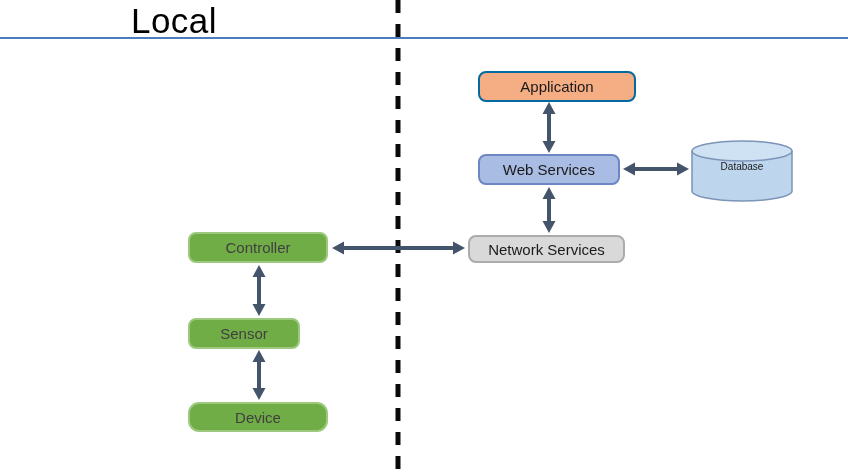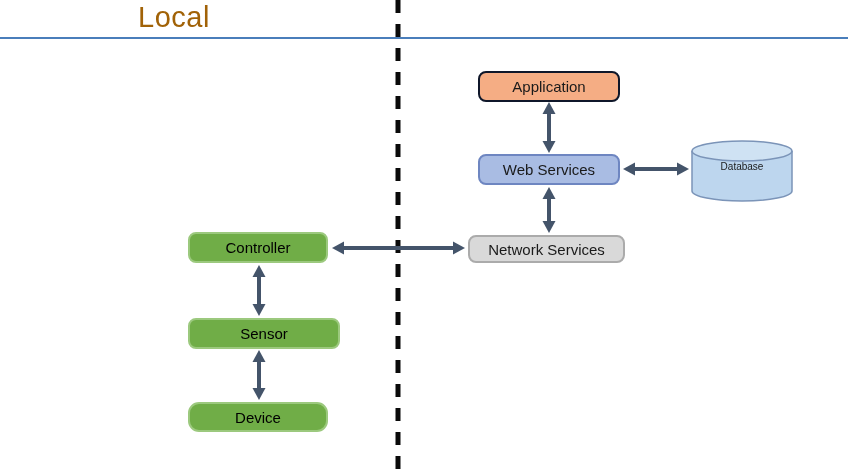--- a/index.html
+++ b/index.html
@@ -8,22 +8,22 @@
     width: 848px;
     height: 472px;
     background: #ffffff;
     font-family: "Liberation Sans", sans-serif;
     overflow: hidden;
   }
   .section-header {
     position: absolute;
     top: 1px;
     transform: translateX(-50%);
-    font-size: 29px;
-    color: #a16207;
+    font-size: 35px;
+    color: #000000;
     letter-spacing: 0.5px;
     white-space: nowrap;
   }
   #header-local { left: 174px; }
   #header-cloud { left: 609px; }
   #header-rule {
     position: absolute;
     left: 0; top: 37px;
     width: 848px; height: 2px;
     background: #4a7ebb;
@@ -38,42 +38,42 @@
     display: flex;
     align-items: center;
     justify-content: center;
     border-radius: 8px;
     font-size: 15px;
     color: #1a1a1a;
     box-sizing: border-box;
     white-space: nowrap;
   }
   .node-app {
-    left: 478px; top: 71px; width: 142px; height: 31px;
+    left: 478px; top: 71px; width: 158px; height: 31px;
     background: #f5ad84;
-    border: 2px solid #0f172a;
+    border: 2px solid #0369a1;
   }
   .node-web {
     left: 478px; top: 154px; width: 142px; height: 31px;
     background: #a9bce3;
     border: 2px solid #6e86c1;
   }
   .node-net {
     left: 468px; top: 235px; width: 157px; height: 28px;
     background: #d9d9d9;
     border: 2px solid #ababab;
     justify-content: center;
   }
   .node-green {
     background: #70ad47;
     border: 2px solid #9cc97e;
-    color: #000000;
+    color: #404040;
   }
   .node-controller { left: 188px; top: 232px; width: 140px; height: 31px; }
-  .node-sensor     { left: 188px; top: 318px; width: 152px; height: 31px; }
+  .node-sensor     { left: 188px; top: 318px; width: 112px; height: 31px; }
   .node-device     { left: 188px; top: 402px; width: 140px; height: 30px; border-radius: 11px; }
   .db-wrap {
     position: absolute;
     left: 692px; top: 141px; width: 100px; height: 60px;
   }
   .db-label {
     position: absolute;
     left: 0; top: 20px; width: 100px;
     text-align: center;
     font-size: 10px;

